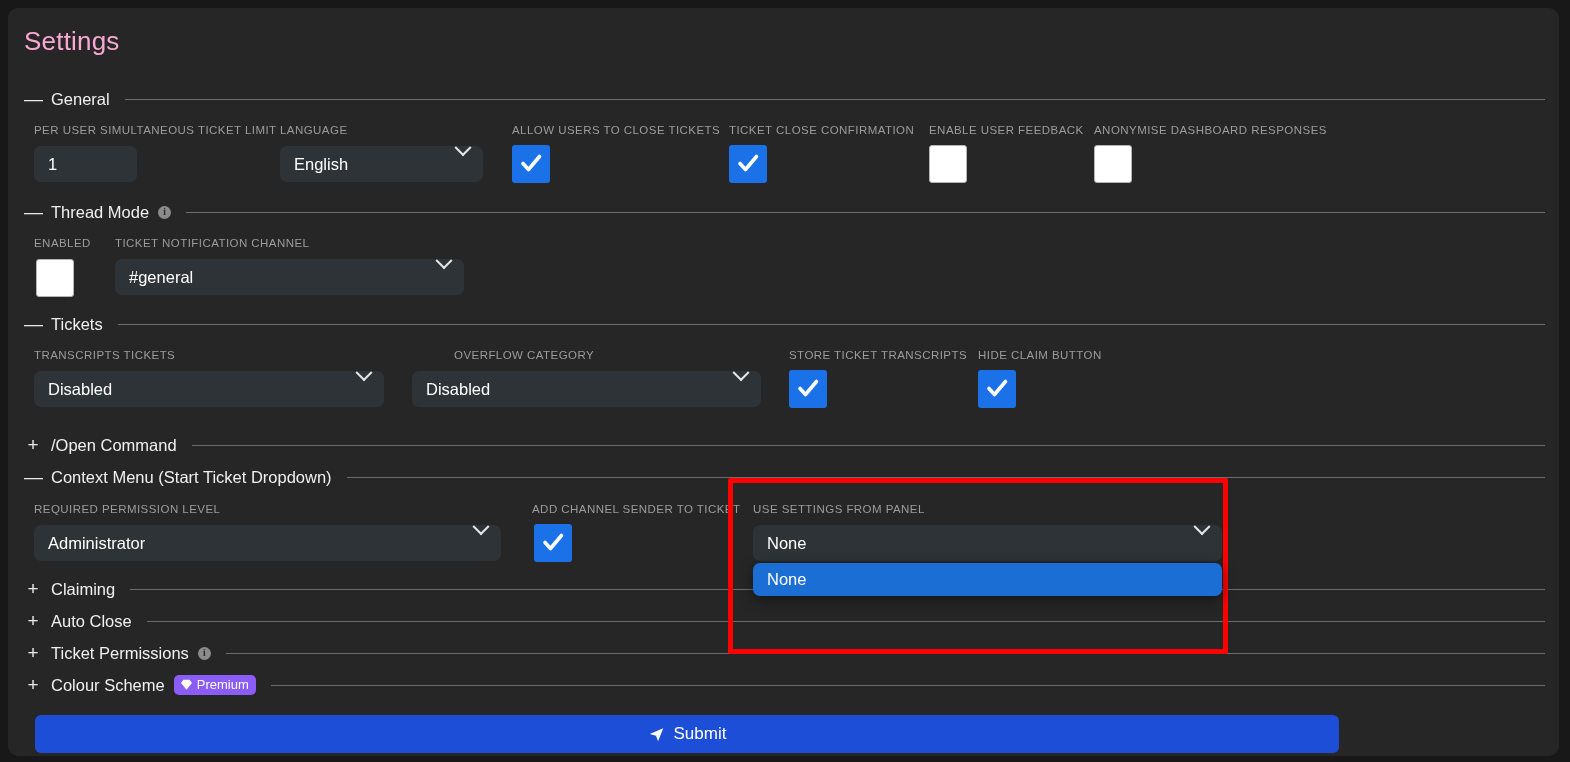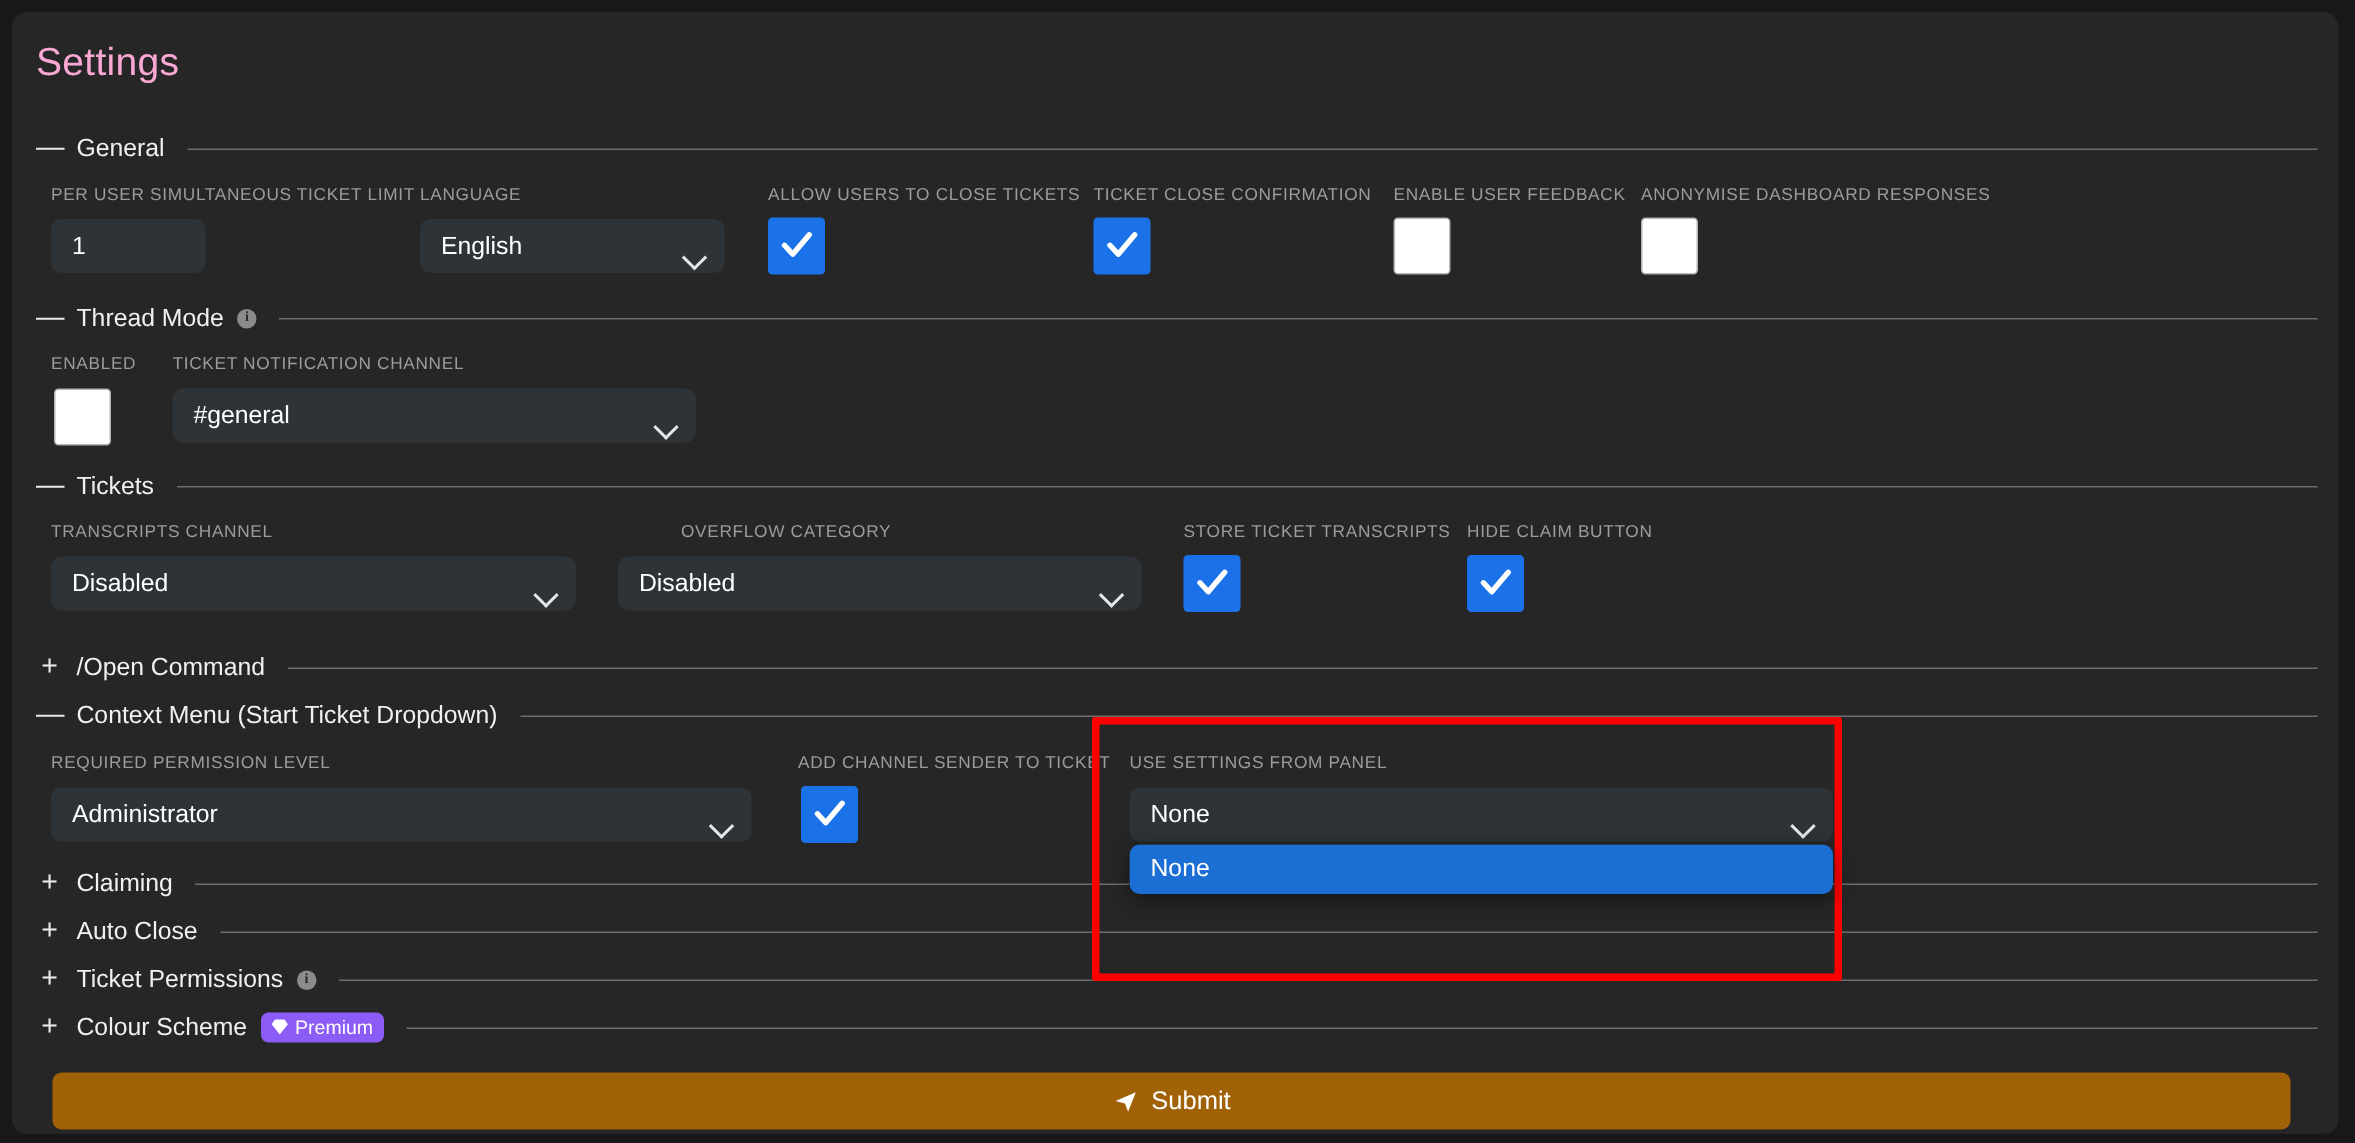--- a/index.html
+++ b/index.html
@@ -107,21 +107,21 @@
     color: #ffffff;
     font-size: 16.5px;
     font-family: "Liberation Sans", sans-serif;
     padding: 0 14px;
     height: 36px;
     line-height: 36px;
     outline: none;
   }
   .select-box {
     display: flex;
-    align-items: flex-end;
+    align-items: flex-start;
     cursor: pointer;
   }
   .select-box .sel-val { flex: 1 1 auto; white-space: nowrap; overflow: hidden; }
   .chev {
     flex: 0 0 auto;
     width: 12px; height: 12px;
     border-right: 2px solid #e6e6e6;
     border-bottom: 2px solid #e6e6e6;
     transform: rotate(45deg) translate(-3px,-3px);
     margin-left: 8px;
@@ -169,22 +169,22 @@
     position: absolute;
     border: 5px solid #ff0000;
     border-radius: 2px;
     z-index: 20;
     pointer-events: none;
   }
 
   .submit-btn {
     position: absolute;
     left: 27px; top: 707px;
-    width: 1492px; height: 38px;
-    background: #a16207;
+    width: 1304px; height: 38px;
+    background: #1d4ed8;
     border: none;
     border-radius: 6px;
     color: #ffffff;
     font-size: 17px;
     font-family: "Liberation Sans", sans-serif;
     display: flex;
     align-items: center;
     justify-content: center;
     gap: 9px;
     cursor: pointer;
@@ -248,21 +248,21 @@
     <span class="sel-val">#general</span>
     <span class="chev"></span>
   </div>
 
   <div class="section-head" style="top:305px;">
     <span class="sh-toggle">—</span>
     <span class="sh-label">Tickets</span>
     <span class="sh-rule"></span>
   </div>
 
-  <div class="field-label" style="left:26px; top:341px;">TRANSCRIPTS CHANNEL</div>
+  <div class="field-label" style="left:26px; top:341px;">TRANSCRIPTS TICKETS</div>
   <div class="select-box" style="left:26px; top:363px; width:350px;">
     <span class="sel-val">Disabled</span>
     <span class="chev"></span>
   </div>
 
   <div class="field-label" style="left:404px; top:341px;margin-left:42px;">OVERFLOW CATEGORY</div>
   <div class="select-box" style="left:404px; top:363px; width:349px;">
     <span class="sel-val">Disabled</span>
     <span class="chev"></span>
   </div>

